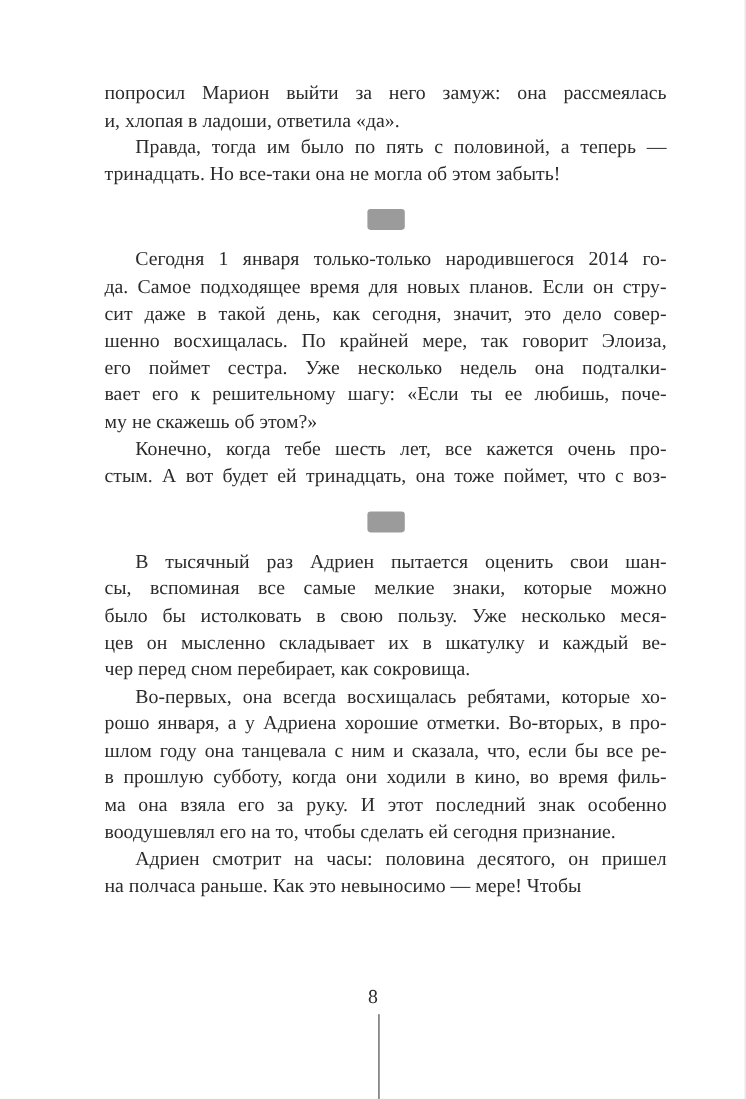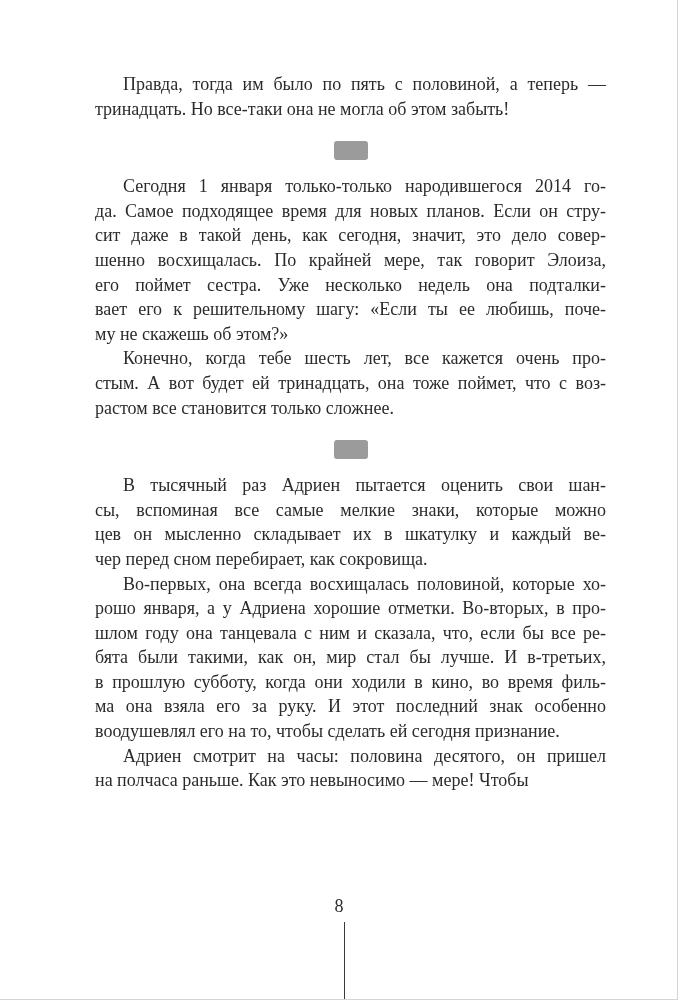--- a/index.html
+++ b/index.html
@@ -77,51 +77,54 @@
     width: 100%;
     height: 1px;
     background: var(--edge-color, #d5d5d5);
   }
 </style>
 </head>
 <body>
 
 <div class="page">
   <div class="text-block">
+      <div class="paragraph">
+        <div class="line">попросил Марион выйти за него замуж: она рассмеялась</div>
+        <div class="line last">и, хлопая в ладоши, ответила «да».</div>
+      </div>
       <div class="paragraph indent">
         <div class="line">Правда, тогда им было по пять с половиной, а теперь —</div>
         <div class="line last">тринадцать. Но все-таки она не могла об этом забыть!</div>
       </div>
       <div class="divider"></div>
       <div class="paragraph indent">
         <div class="line">Сегодня 1 января только-только народившегося 2014 го-</div>
         <div class="line">да. Самое подходящее время для новых планов. Если он стру-</div>
         <div class="line">сит даже в такой день, как сегодня, значит, это дело совер-</div>
         <div class="line">шенно восхищалась. По крайней мере, так говорит Элоиза,</div>
         <div class="line">его поймет сестра. Уже несколько недель она подталки-</div>
         <div class="line">вает его к решительному шагу: «Если ты ее любишь, поче-</div>
         <div class="line last">му не скажешь об этом?»</div>
       </div>
       <div class="paragraph indent">
         <div class="line">Конечно, когда тебе шесть лет, все кажется очень про-</div>
         <div class="line">стым. А вот будет ей тринадцать, она тоже поймет, что с воз-</div>
-        <div class="line last">растом все становится только сложнее.</div>
       </div>
       <div class="divider"></div>
       <div class="paragraph indent">
         <div class="line">В тысячный раз Адриен пытается оценить свои шан-</div>
         <div class="line">сы, вспоминая все самые мелкие знаки, которые можно</div>
+        <div class="line">было бы истолковать в свою пользу. Уже несколько меся-</div>
         <div class="line">цев он мысленно складывает их в шкатулку и каждый ве-</div>
         <div class="line last">чер перед сном перебирает, как сокровища.</div>
       </div>
       <div class="paragraph indent">
-        <div class="line">Во-первых, она всегда восхищалась половиной, которые хо-</div>
+        <div class="line">Во-первых, она всегда восхищалась ребятами, которые хо-</div>
         <div class="line">рошо января, а у Адриена хорошие отметки. Во-вторых, в про-</div>
         <div class="line">шлом году она танцевала с ним и сказала, что, если бы все ре-</div>
-        <div class="line">бята были такими, как он, мир стал бы лучше. И в-третьих,</div>
         <div class="line">в прошлую субботу, когда они ходили в кино, во время филь-</div>
         <div class="line">ма она взяла его за руку. И этот последний знак особенно</div>
         <div class="line last">воодушевлял его на то, чтобы сделать ей сегодня признание.</div>
       </div>
       <div class="paragraph indent">
         <div class="line">Адриен смотрит на часы: половина десятого, он пришел</div>
         <div class="line last">на полчаса раньше. Как это невыносимо — мере! Чтобы</div>
       </div>
     </div>
   <div class="page-number">8</div>

